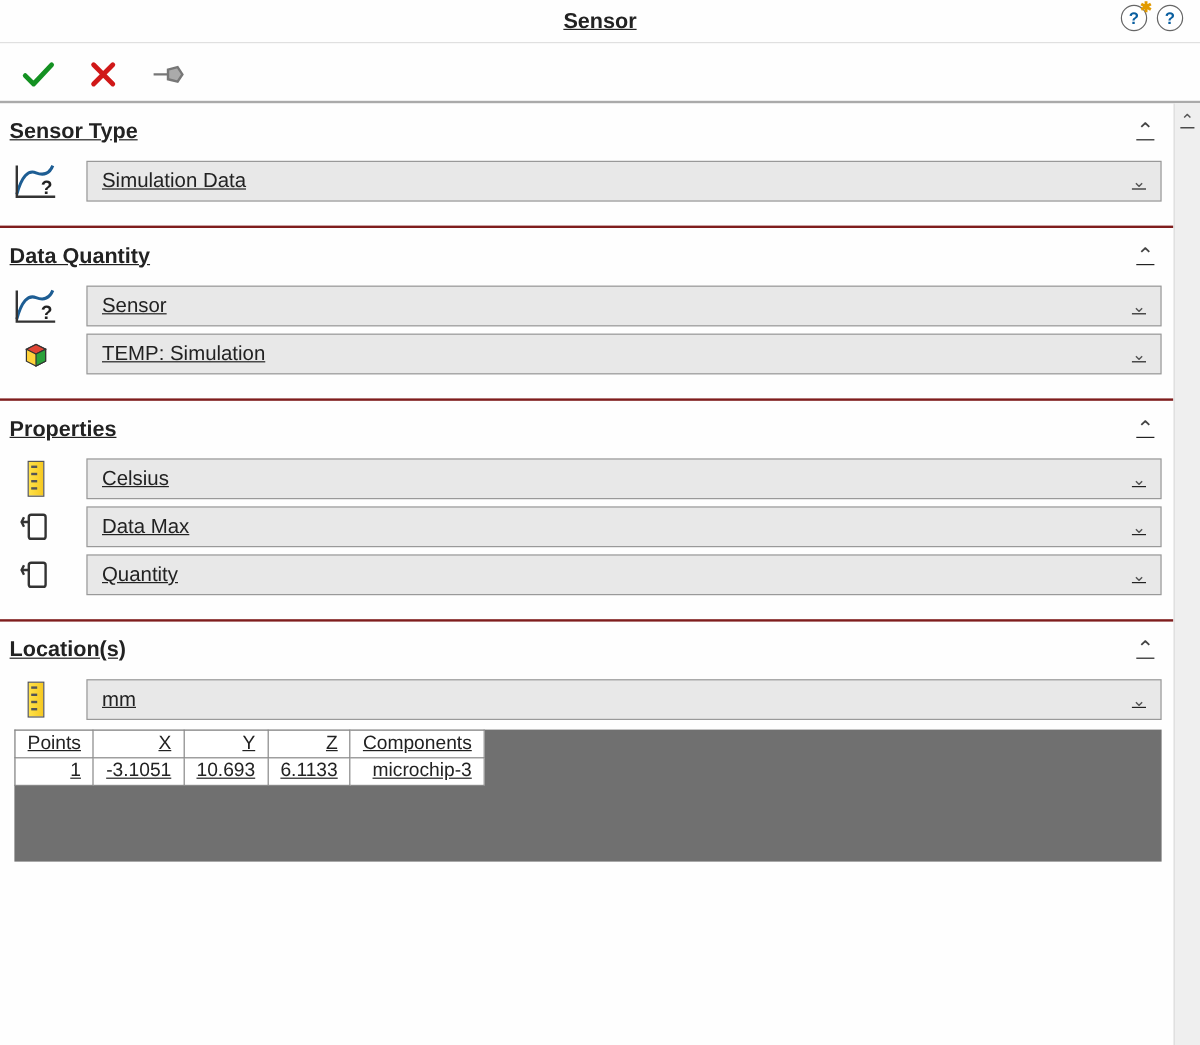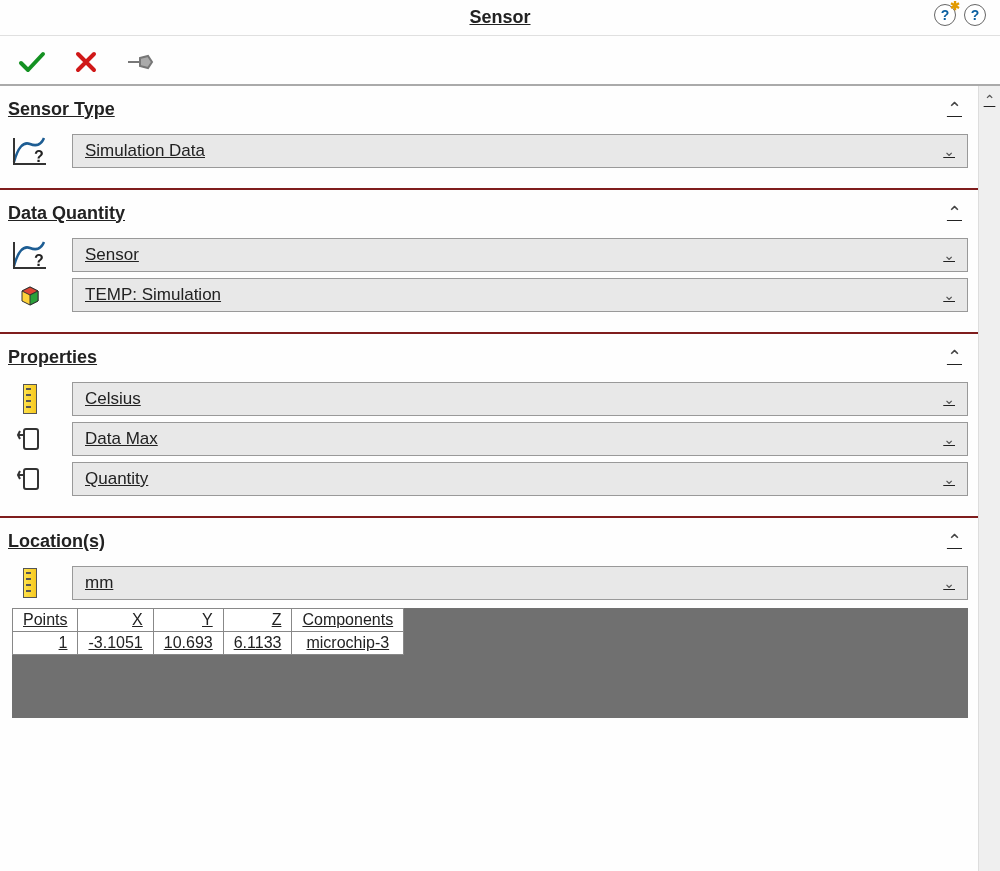--- a/index.html
+++ b/index.html
@@ -129,21 +129,21 @@
   table.points th, table.points td {
     border: 1px solid #888;
     padding: 2px 10px;
     text-align: right;
     background: #fff;
   }
   table.points th {
     font-weight: normal;
     background: #fff;
   }
-  table.points .left { text-align: center; }
+  table.points .left { text-align: right; }
   
   .ruler-icon {
     width: 14px; height: 30px;
     background: linear-gradient(to right, #ffe24a, #f6c820);
     border: 1.5px solid #555;
     position: relative;
   }
   .ruler-icon::before {
     content:"";
     position:absolute; left:2px; top:3px;

